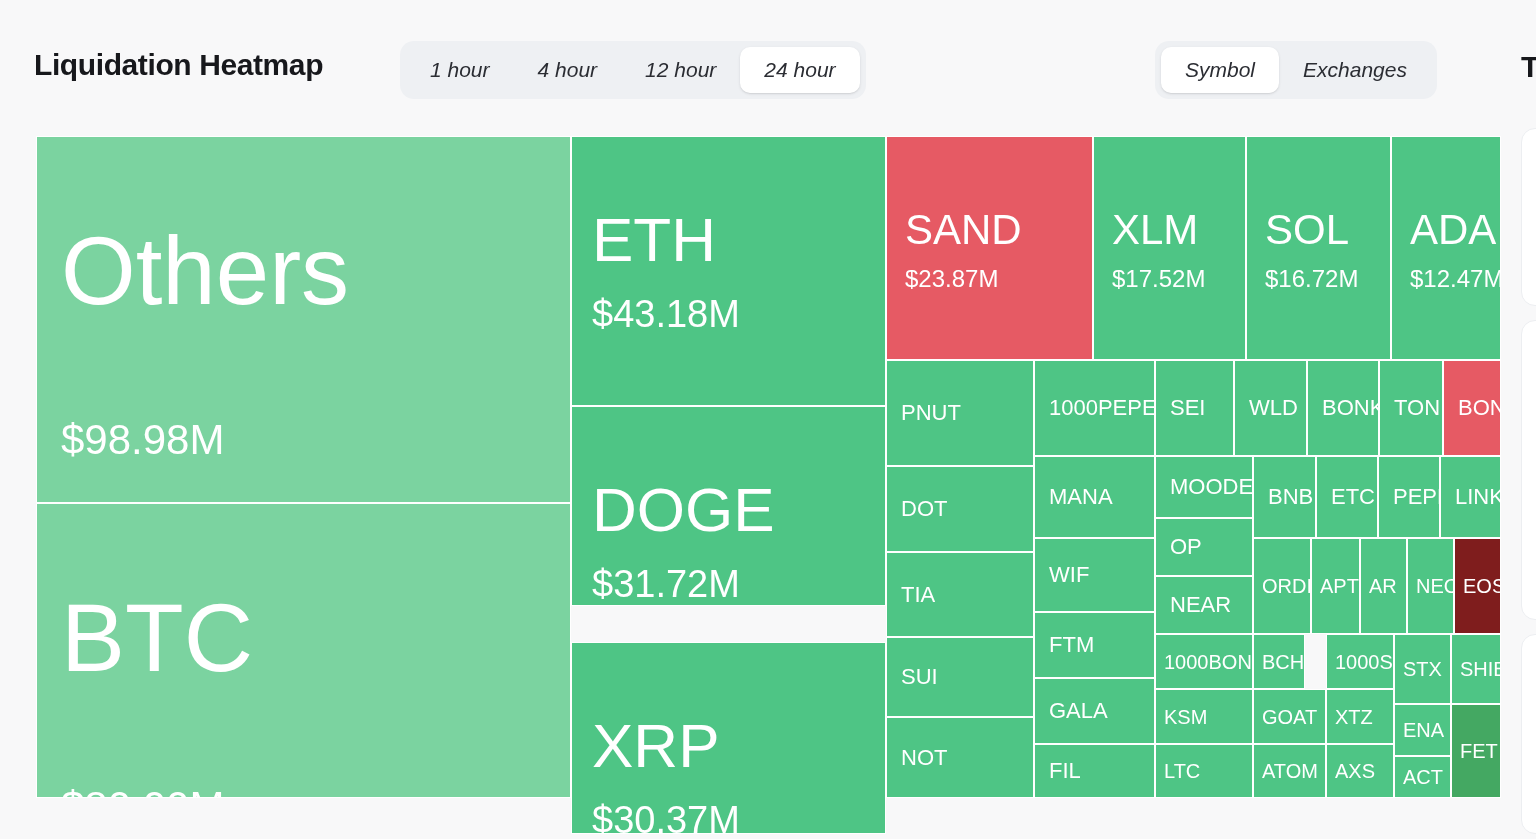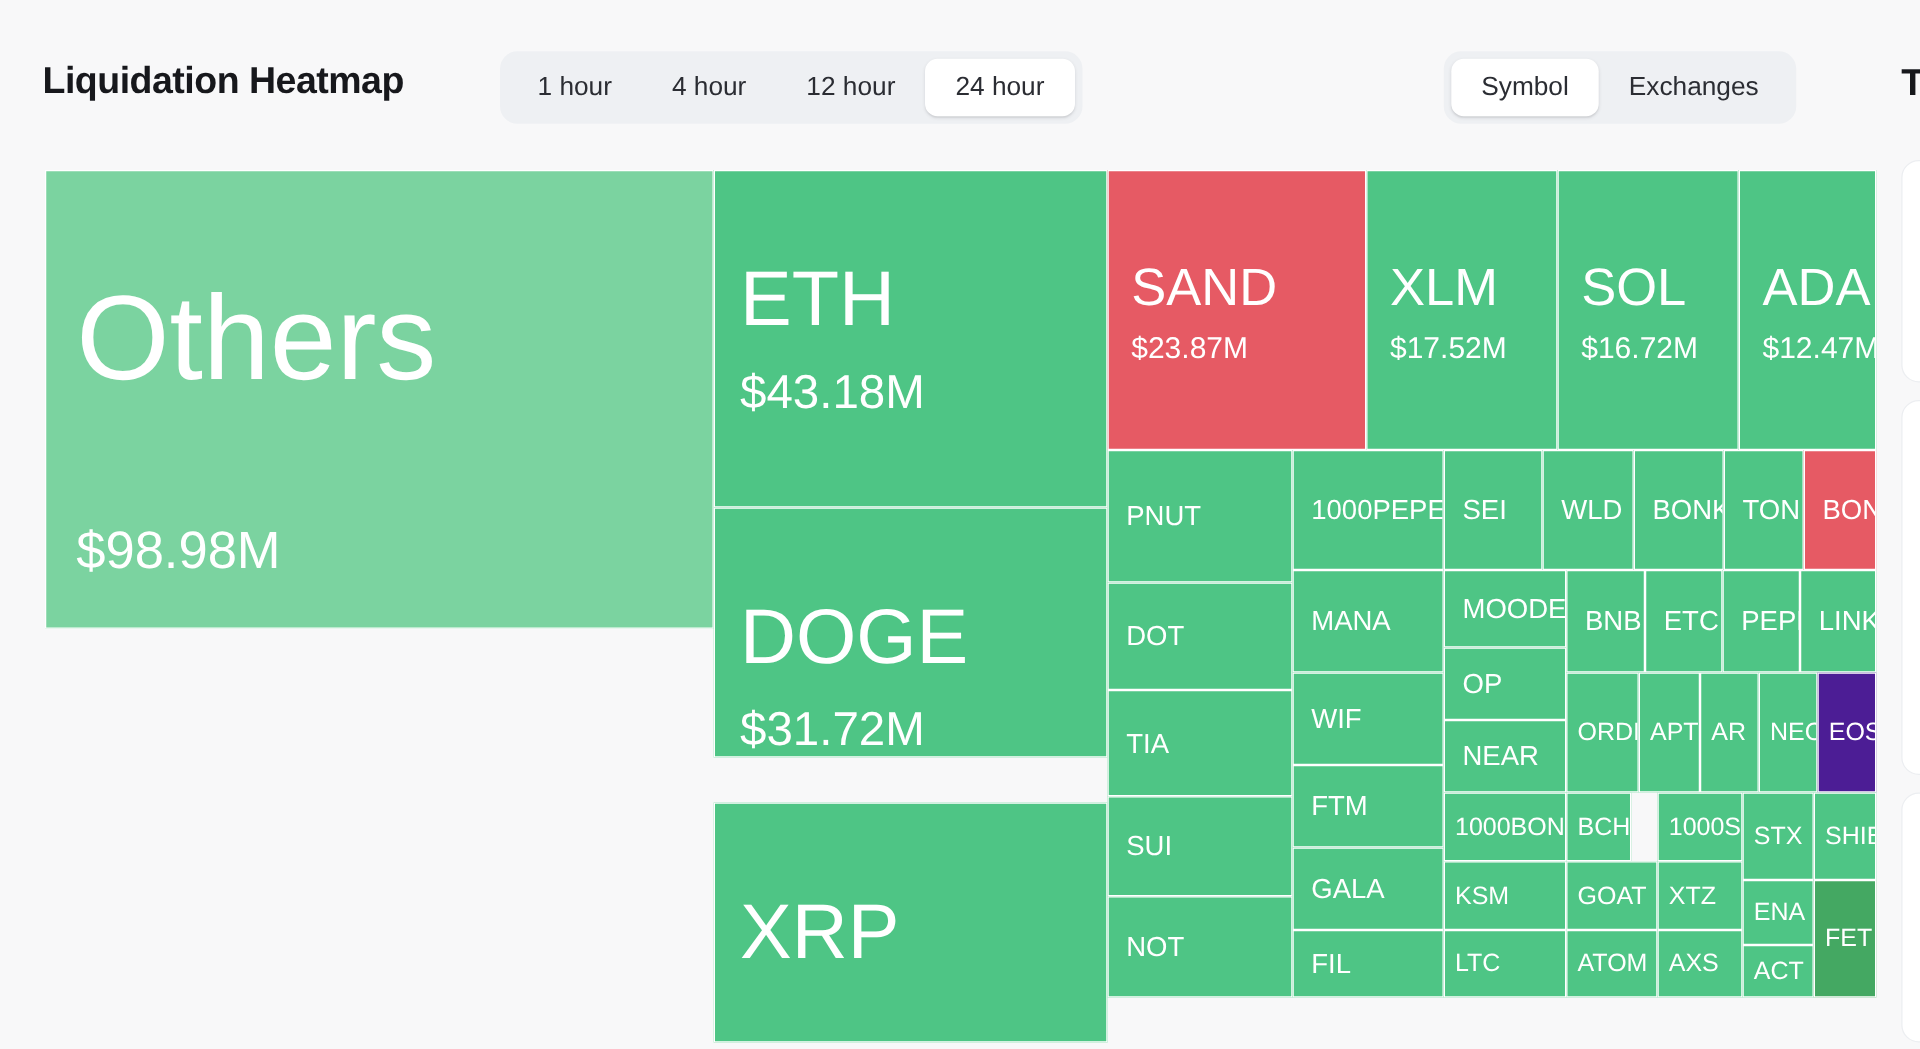--- a/index.html
+++ b/index.html
@@ -49,20 +49,21 @@
     font-size: 21px;
     color: #2b2d33;
     border-radius: 10px;
     height: 46px;
     padding: 0 24px;
     cursor: pointer;
     white-space: nowrap;
     display: flex;
     align-items: center;
     justify-content: center;
+    font-style: italic;
   }
   .seg-btn.active {
     background: #ffffff;
     box-shadow: 0 1px 3px rgba(16,18,26,.10), 0 1px 1px rgba(16,18,26,.05);
     font-weight: 400;
   }
 
   #side-heading {
     position: absolute;
     left: 1521px; top: 50px;
@@ -148,30 +149,35 @@
     </div>
 
   <div id="side-heading">T</div>
 </div>
 
 <div id="heatmap">
     <div class="tile sz-xl" style="left: 0px; top: 0px; width: 535px; height: 367px; background: rgb(123, 211, 160);">
       <span class="tl-name">Others</span>
       <span class="tl-val">$98.98M</span>
     </div>
+    <div class="tile sz-xl" style="left: 0px; top: 367px; width: 535px; height: 295px; background: rgb(123, 211, 160);">
+      <span class="tl-name">BTC</span>
+      <span class="tl-val">$80.00M</span>
+    </div>
     <div class="tile sz-lg" style="left: 535px; top: 0px; width: 315px; height: 270px; background: rgb(78, 197, 133);">
       <span class="tl-name">ETH</span>
       <span class="tl-val">$43.18M</span>
     </div>
     <div class="tile sz-lg" style="left: 535px; top: 270px; width: 315px; height: 200px; background: rgb(78, 197, 133);">
       <span class="tl-name">DOGE</span>
       <span class="tl-val">$31.72M</span>
     </div>
     <div class="tile sz-lg" style="left: 535px; top: 470px; width: 315px; height: 192px; background: rgb(78, 197, 133); margin-top: 36px;">
       <span class="tl-name">XRP</span>
+      <span class="tl-val">$30.37M</span>
     </div>
     <div class="tile sz-md" style="left: 850px; top: 0px; width: 207px; height: 224px; background: rgb(230, 90, 100);">
       <span class="tl-name">SAND</span>
       <span class="tl-val">$23.87M</span>
     </div>
     <div class="tile sz-md" style="left: 1057px; top: 0px; width: 153px; height: 224px; background: rgb(78, 197, 133);">
       <span class="tl-name">XLM</span>
       <span class="tl-val">$17.52M</span>
     </div>
     <div class="tile sz-md" style="left: 1210px; top: 0px; width: 145px; height: 224px; background: rgb(78, 197, 133);">
@@ -256,21 +262,21 @@
     </div>
     <div class="tile sz-tn" style="left: 1275px; top: 402px; width: 49px; height: 96px; background: rgb(78, 197, 133);">
       <span class="tl-name">APT</span>
     </div>
     <div class="tile sz-tn" style="left: 1324px; top: 402px; width: 47px; height: 96px; background: rgb(78, 197, 133);">
       <span class="tl-name">AR</span>
     </div>
     <div class="tile sz-tn" style="left: 1371px; top: 402px; width: 47px; height: 96px; background: rgb(78, 197, 133);">
       <span class="tl-name">NEO</span>
     </div>
-    <div class="tile sz-tn" style="left: 1418px; top: 402px; width: 47px; height: 96px; background: #4c1d95;">
+    <div class="tile sz-tn" style="left: 1418px; top: 402px; width: 47px; height: 96px; background: #7f1d1d;">
       <span class="tl-name">EOS</span>
     </div>
     <div class="tile sz-tn" style="left: 1119px; top: 498px; width: 98px; height: 55px; background: rgb(78, 197, 133);">
       <span class="tl-name">1000BONK</span>
     </div>
     <div class="tile sz-tn" style="left: 1119px; top: 553px; width: 98px; height: 55px; background: rgb(78, 197, 133);">
       <span class="tl-name">KSM</span>
     </div>
     <div class="tile sz-tn" style="left: 1119px; top: 608px; width: 98px; height: 54px; background: rgb(78, 197, 133);">
       <span class="tl-name">LTC</span>

